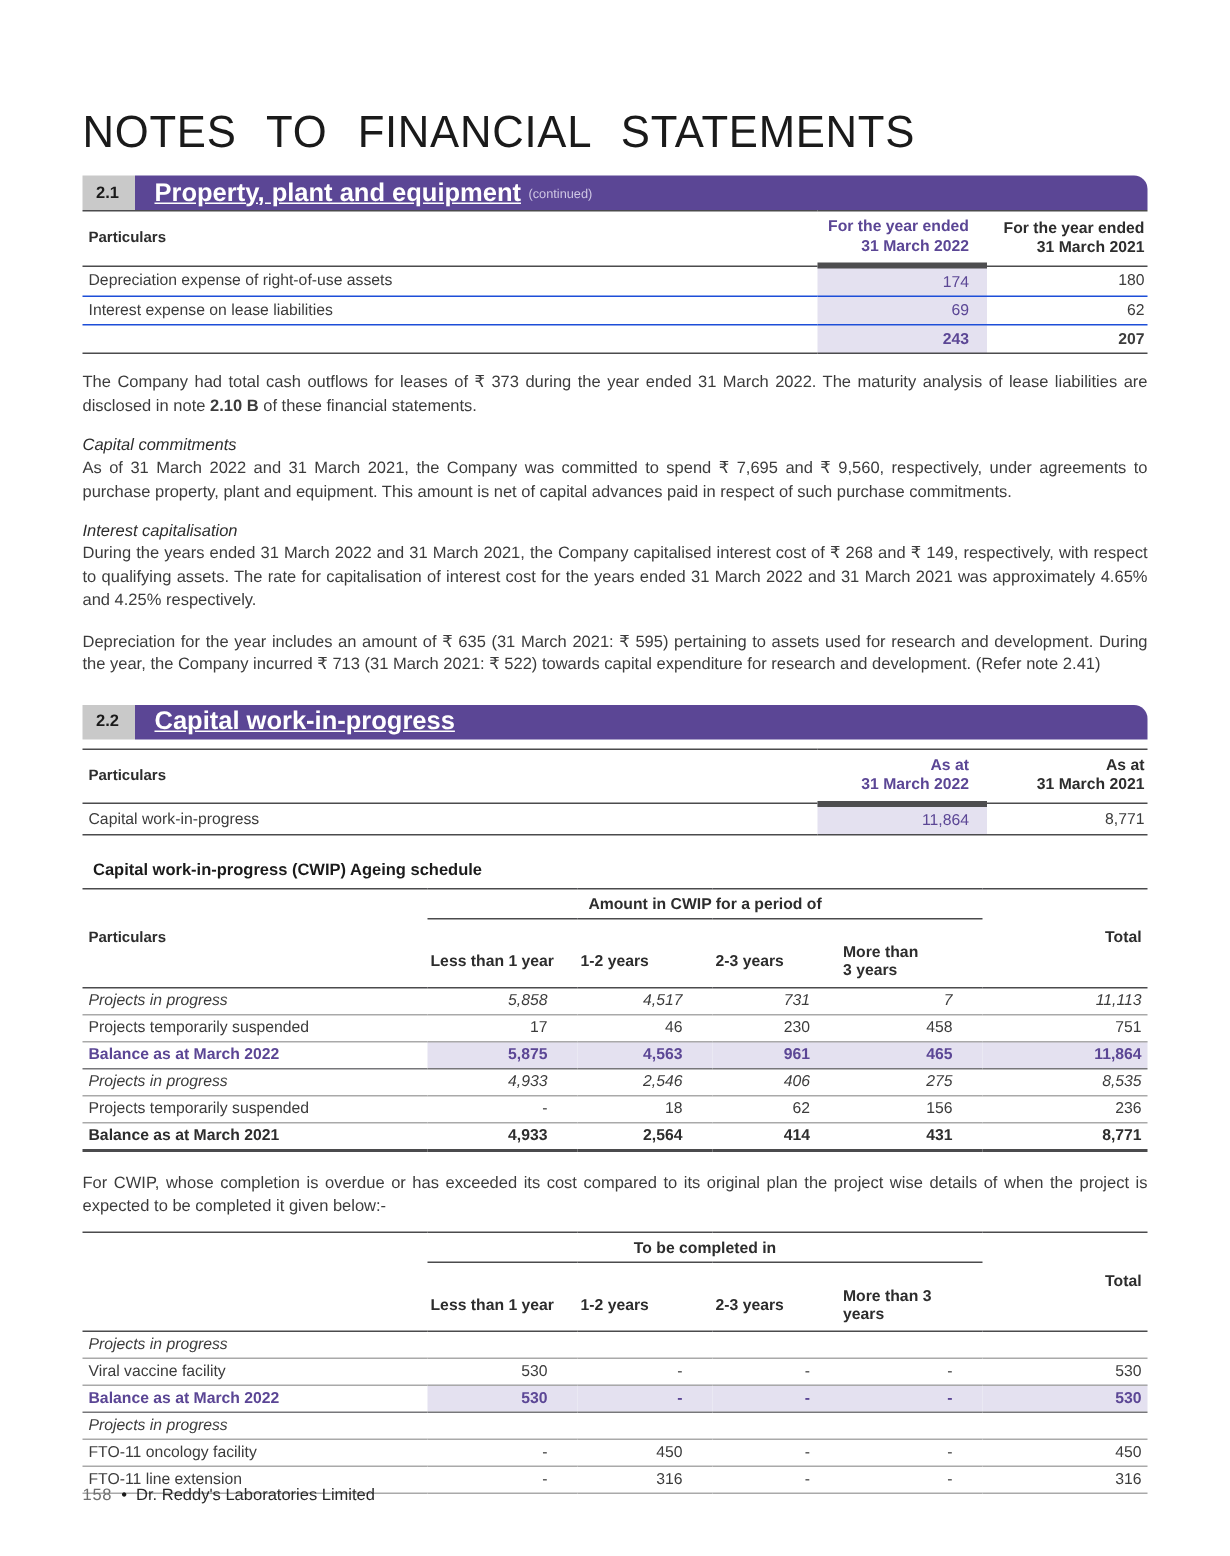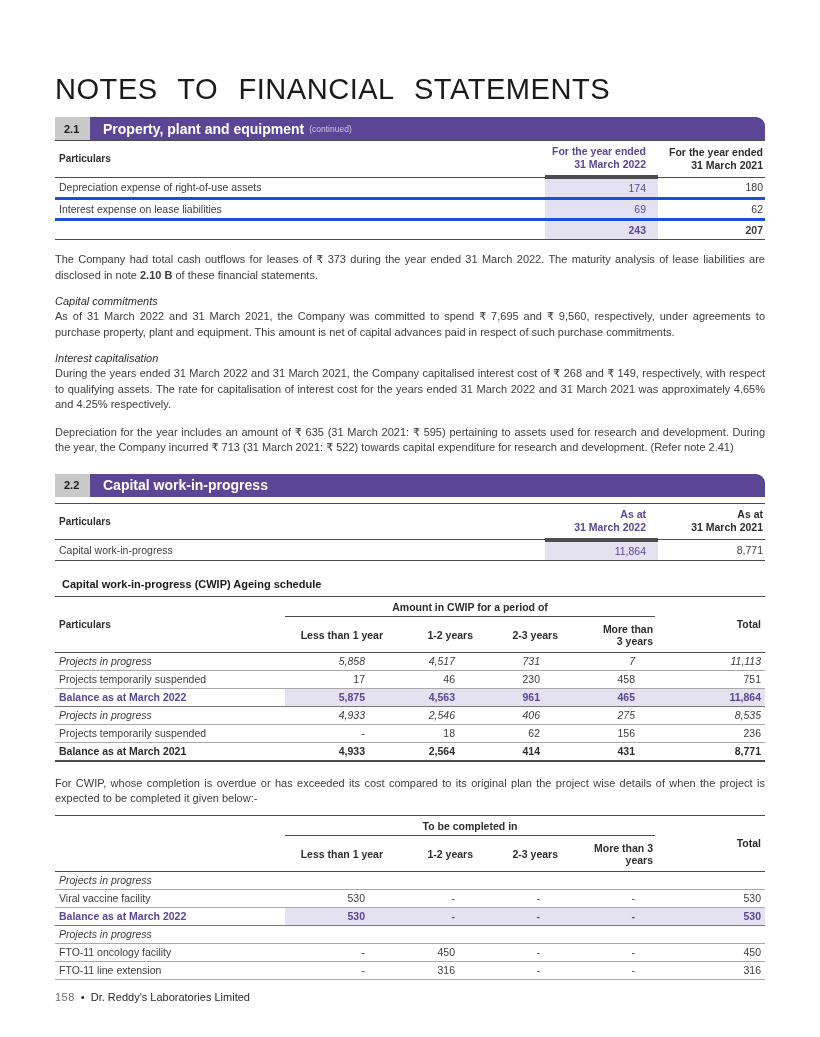--- a/index.html
+++ b/index.html
@@ -14,56 +14,56 @@
   h1.title { margin:0; font-size:30px; font-weight:normal; color:#1a1a1a;
     letter-spacing:0.5px; word-spacing:12px; transform:scaleX(0.97); transform-origin:left; }
 
   .disclaimer { margin-top:30px; text-align:right; font-size:9.5px; color:#3c3c3c; }
 
   .sec { display:flex; height:23px; margin-top:11px; }
   .sec .num { width:35px; background:#c9c9c9; color:#1a1a1a; font-size:11px; font-weight:bold;
     display:flex; align-items:center; padding-left:9px; flex:none; }
   .sec .bar { flex:1; background:#5b4695; border-radius:0 9px 0 0; color:#ffffff;
     display:flex; align-items:center; padding-left:13px; gap:5px; }
-  .sec .bar .t { font-size:14px; font-weight:bold; }
+  .sec .bar .t { font-size:17px; font-weight:bold;text-decoration:underline; }
   .sec .bar .sfx { font-size:8.5px; color:#cfc7e4; }
 
   .intro { margin:13px 0 7px 0; font-size:11px; }
 
   table.fin { width:100%; border-collapse:collapse; font-size:10.5px; color:#3c3c3c; table-layout:fixed; }
   table.fin th { font-weight:bold; color:#2d2d2d; }
 
   
   .t12 thead th { border-top:1.5px solid #4b4b4d; border-bottom:1px solid #4b4b4d; padding:4px; }
   .t12 th.hp  { text-align:left; vertical-align:middle; font-size:10px; }
   .t12 th.h22 { text-align:right; white-space:pre-line; line-height:13px; color:#5b4695;
     border-bottom:4px solid #4d4d4f; padding-right:12px; }
   .t12 th.h21 { text-align:right; white-space:pre-line; line-height:13px; padding-right:2px; }
-  .t12 td { border-bottom:3px solid #1d4ed8; padding:3px 4px; height:17px; }
+  .t12 td { border-bottom:1px solid #1d4ed8; padding:3px 4px; height:17px; }
   .t12 td.v22 { background:#e4e1f0; color:#5b4695; text-align:right; padding-right:12px; }
   .t12 td.v21 { text-align:right; padding-right:2px; }
   .t12 tr.total td { font-weight:bold; border-bottom:1.5px solid #4b4b4d; }
   .t12 td.last { border-bottom:1.5px solid #4b4b4d; }
 
   .para { margin:12px 0 0 0; font-size:11px; line-height:15.5px; text-align:justify; }
   .subhead { margin:12px 0 0 0; font-size:11px; font-style:italic; color:#2d2d2d; }
   .subhead + .para { margin-top:2px; }
   .mt18 { margin-top:18px; }
 
   .schedule-head { margin:17px 0 0 7px; font-size:11px; font-weight:bold; color:#1a1a1a; }
 
   
   .t34 { margin-top:6px; }
   .t34 thead tr.top th { border-top:1.5px solid #4b4b4d; }
   .t34 th.part { text-align:left; vertical-align:middle; font-size:10px;
     border-bottom:1px solid #4b4b4d; padding-left:4px; }
   .t34 th.span { text-align:center; border-bottom:1px solid #4b4b4d; padding:4px 0 3px 0; }
   .t34 th.tot  { text-align:right; vertical-align:middle; padding-right:4px; border-bottom:1px solid #4b4b4d; }
-  .t34 tr.sub th { border-bottom:1px solid #4b4b4d; text-align:right; white-space:pre-line;
-    line-height:12px; padding:6px 2px 5px 2px; }
+  .t34 tr.sub th { border-bottom:1px solid #4b4b4d; text-align:left; white-space:pre-line;
+    line-height:12px; padding:16px 2px 5px 2px; }
   .t34 td { border-bottom:1px solid #a9a9a9; padding:2.5px 4px; height:15.5px; }
   .t34 td.lbl { padding-left:4px; }
   .t34 td.num { text-align:right; padding-right:20px; }
   .t34 td.tot { text-align:right; padding-right:4px; }
   .t34 tr.pip td { font-style:italic; }
   .t34 tr.b22 td { font-weight:bold; color:#5b4695; border-top:1px solid #77777a; border-bottom:1px solid #77777a; }
   .t34 tr.b22 td.hl { background:#e4e1f0; }
   .t34 tr.b21 td { font-weight:bold; color:#2d2d2d; border-top:1px solid #77777a; border-bottom:2.5px solid #4b4b4d; }
 
   .footer { position:absolute; left:55px; top:991px; font-size:11px;

